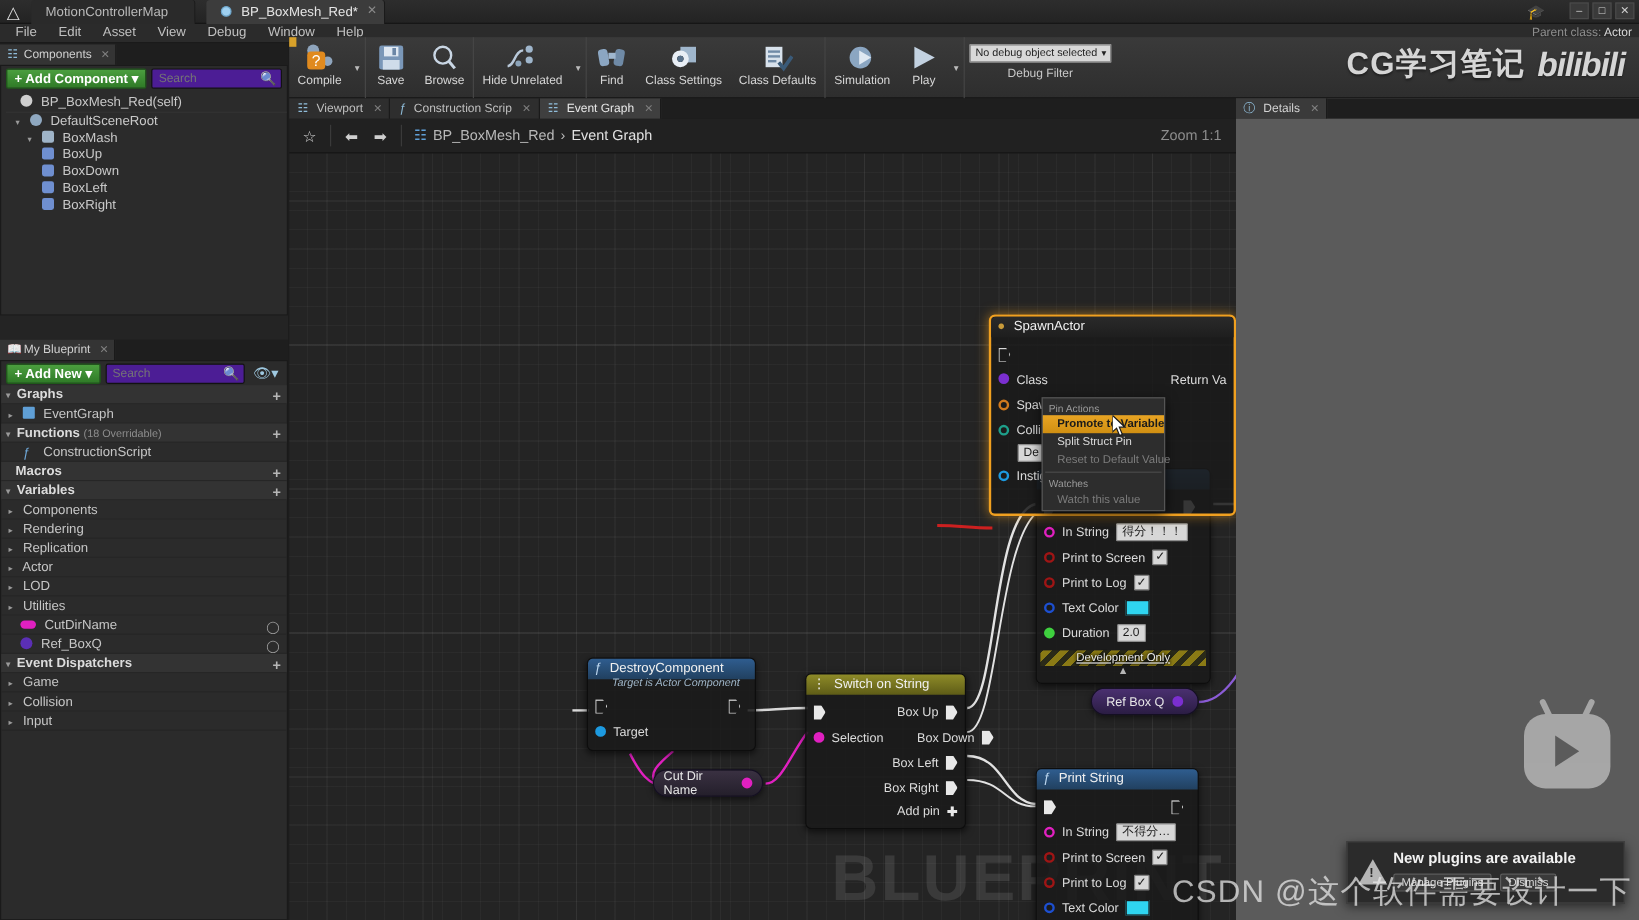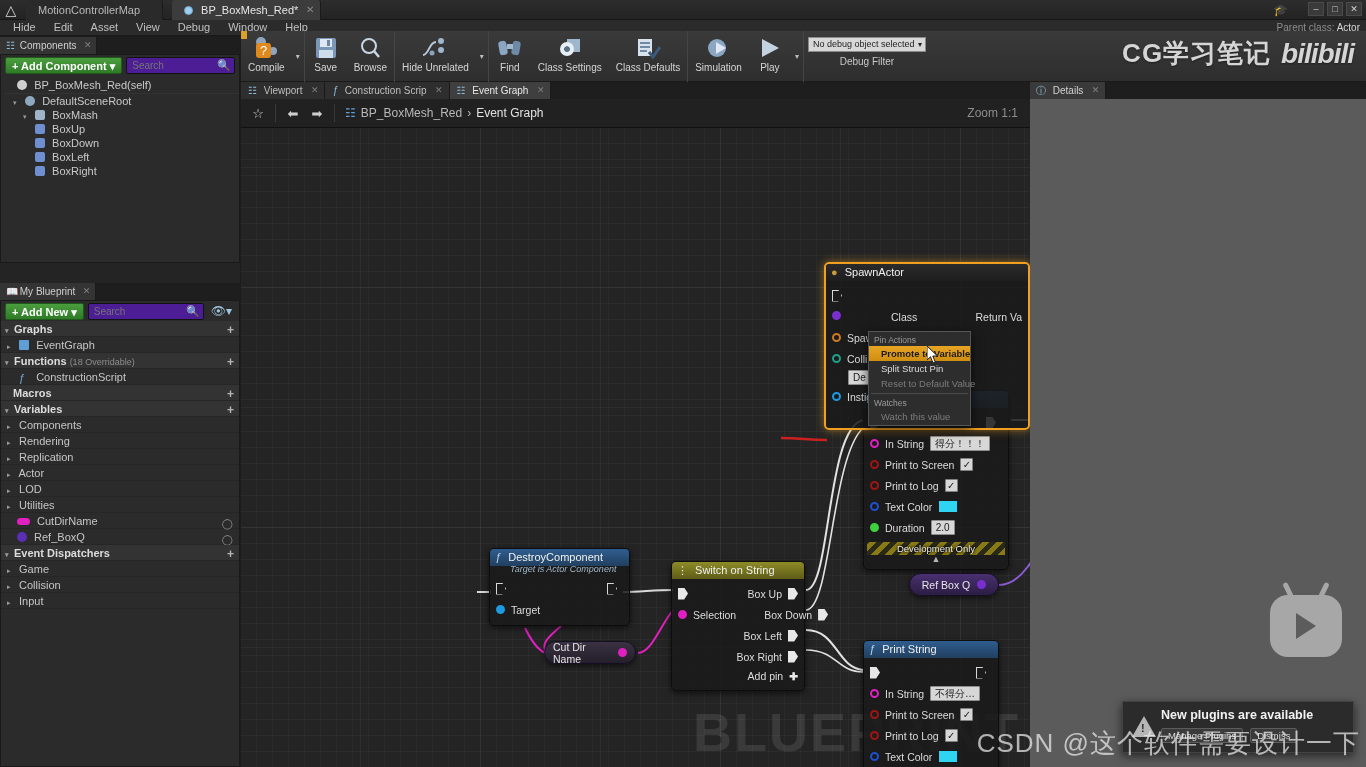--- a/index.html
+++ b/index.html
@@ -223,21 +223,21 @@
     width:13px; height:13px; background:#d7d7d7; border:1px solid #808080; margin-left:6px;
     color:#222; font-size:10px; line-height:11px; text-align:center; border-radius:1px;
   }
   .swatch { width:20px; height:13px; background:#2fd5f0; border:1px solid #1a1a1a; margin-left:6px; }
   .devbar {
     height:13px; margin:4px 3px 0; font-size:9.5px; color:#e8e8e8; text-align:center;
     line-height:13px;
     background: repeating-linear-gradient(-45deg,#8a7a15 0 5px,#2a2a18 5px 10px);
     position:relative;
   }
-  .devbar span { position:relative; z-index:2; text-shadow:0 0 3px #000,0 0 3px #000; }
+  .devbar span { position:relative; z-index:2; text-shadow:0 0 3px #000,0 0 3px #000;text-decoration:underline; }
   .collapse { text-align:center; color:#b6b6b6; font-size:9px; line-height:8px; height:9px; }
 
   .varnode {
     position:absolute; height:23px; border-radius:12px;
     background:linear-gradient(#4a3070,#2b1d44); border:1px solid #140f22;
     display:flex; align-items:center; padding:0 8px; font-size:10.5px; color:#e6e6e6;
     box-shadow:0 2px 5px rgba(0,0,0,.55);
   }
   .varnode.magenta { background:linear-gradient(#3a3142,#241f2b); }
   .varnode .pin-o { margin:0 0 0 7px; }
@@ -333,21 +333,21 @@
     </div>
     <div class="grad-cap">🎓</div>
     <div class="winbtns">
       <div class="winbtn">–</div>
       <div class="winbtn">□</div>
       <div class="winbtn">✕</div>
     </div>
   </div>
 
   <div class="menubar">
-    <div class="menuitem">Hide</div>
+    <div class="menuitem">File</div>
     <div class="menuitem">Edit</div>
     <div class="menuitem">Asset</div>
     <div class="menuitem">View</div>
     <div class="menuitem">Debug</div>
     <div class="menuitem">Window</div>
     <div class="menuitem">Help</div>
   </div>
   <div class="parentclass">
     <span>Parent class:</span>
     <b>Actor</b>
@@ -829,21 +829,21 @@
     <div class="node selected" style="left:583px;top:134px;width:206px;height:168px;">
       <div class="node-hdr hdr-sp">
         <span class="nico" style="color:#c99b3a;">●</span>
         <span>SpawnActor</span>
       </div>
       <div class="node-body">
         <div class="pinrow">
           <span class="pin-exec hollow"></span>
         </div>
         <div class="pinrow" style="justify-content:space-between;">
-          <span style="display:flex;gap:44px;">
+          <span style="display:flex;">
             <span class="pin-o filled" style="color:#7b2fd0;border-color:#7b2fd0;"></span>
             <span class="pin-lbl">Class</span>
           </span>
           <span class="pin-lbl">Return Va</span>
         </div>
         <div class="pinrow">
           <span class="pin-o" style="border-color:#d07a1e;"></span>
           <span class="pin-lbl">Spawn Transform</span>
         </div>
         <div class="pinrow">

